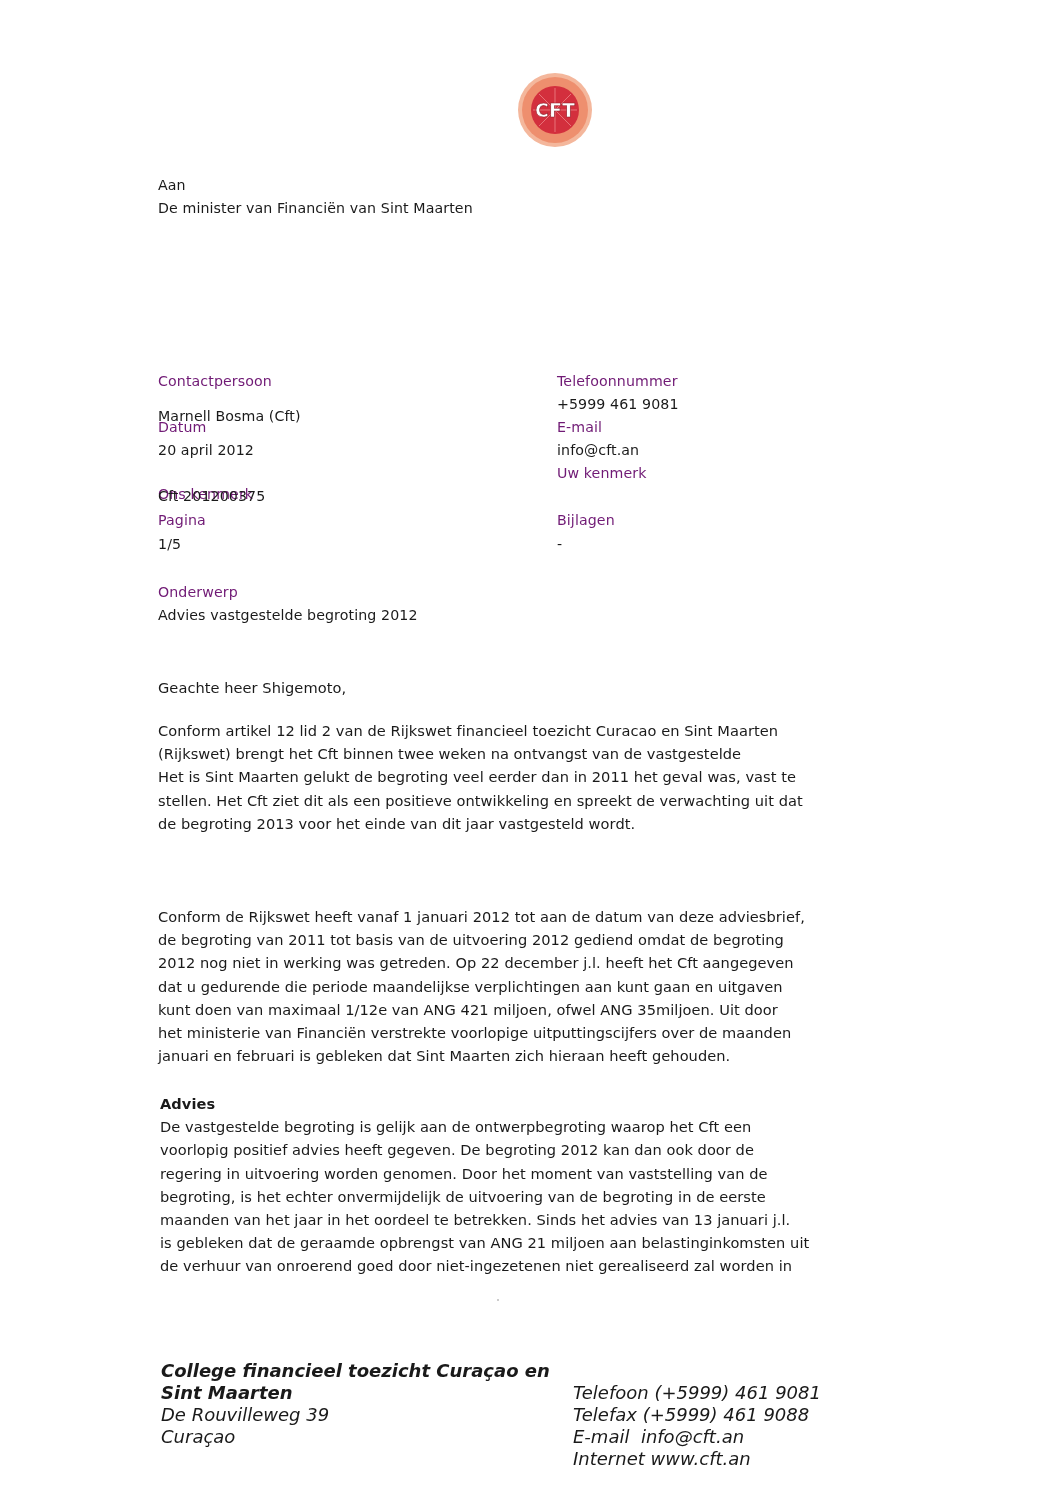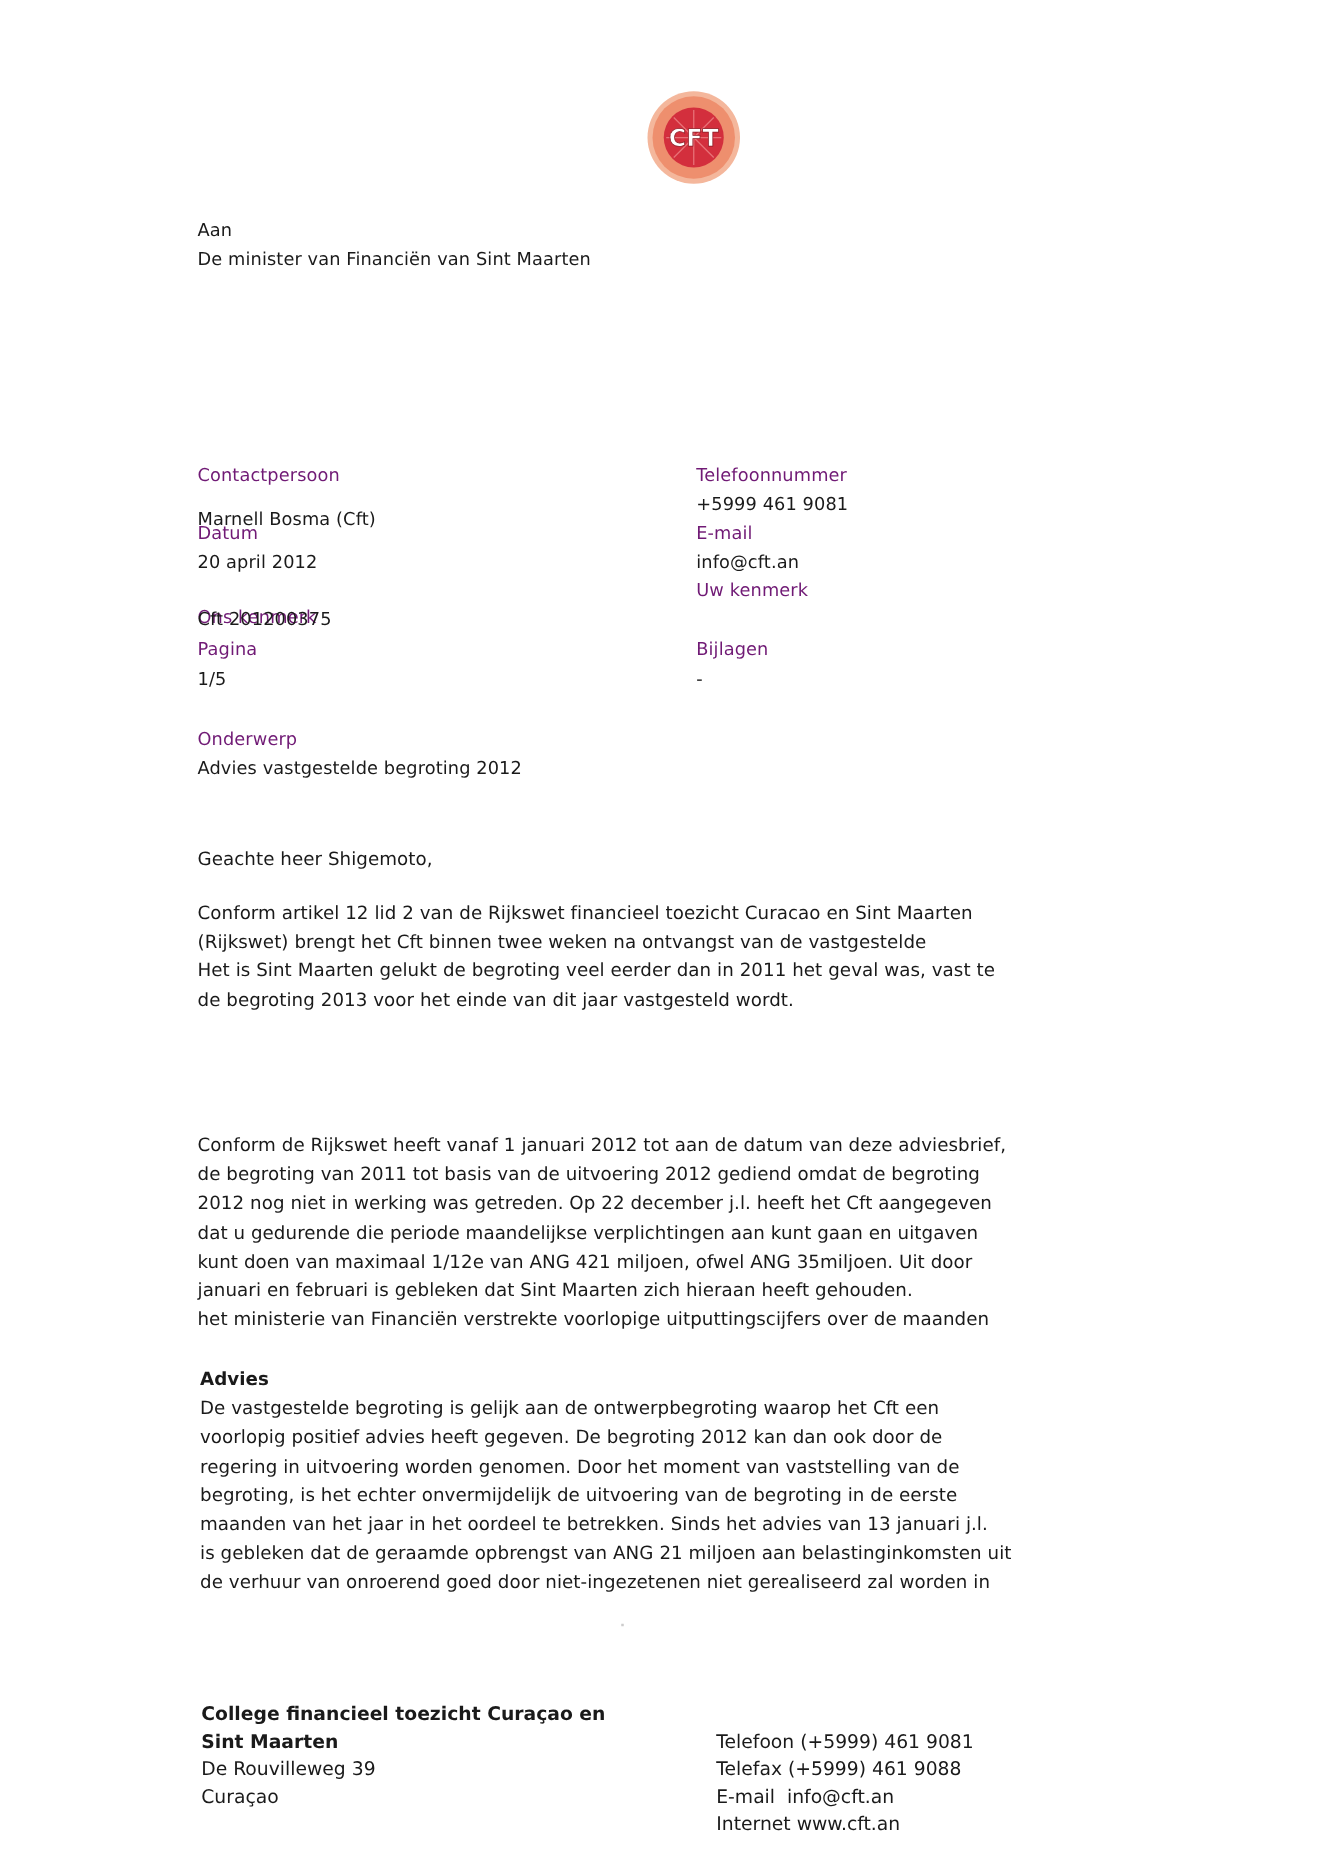--- a/index.html
+++ b/index.html
@@ -6,21 +6,21 @@
   body {
     width: 1058px; height: 1495px; position: relative; overflow: hidden;
     font-family: "DejaVu Sans", sans-serif; color: #1a1a1a;
   }
   .abs { position: absolute; }
   .logo { left: 517px; top: 72px; width: 76px; height: 76px; }
   .line { font-size: 14.2px; line-height: 23px; white-space: nowrap; letter-spacing: 0.1px; }
   .meta-label { color: #701a75; }
   .body-text { font-size: 14.6px; line-height: 23.2px; white-space: nowrap; letter-spacing: 0.05px; }
   .heading { font-weight: bold; font-size: 14.6px; }
-  .footer-line { font-size: 15px; line-height: 22px; white-space: nowrap; }
+  .footer-line { font-size: 18px; line-height: 22px; white-space: nowrap; font-style: italic; }
   .footer-bold { font-weight: bold; }
   .speck { width: 2px; height: 2px; background: #ccc; left: 497px; top: 1299px; }
 </style>
 </head>
 <body>
 
 <div class="abs logo">
   <svg width="76" height="76" viewBox="0 0 76 76">
     <circle cx="38" cy="38" r="37" fill="#f4b79c"></circle>
     <circle cx="38" cy="38" r="33" fill="#ee8f6e"></circle>
@@ -58,31 +58,32 @@
 
 <div class="abs line meta-label" style="left:158px; top:581px;">Onderwerp</div>
 <div class="abs line" style="left:158px; top:604px;">Advies vastgestelde begroting 2012</div>
 
 <div class="abs body-text" style="left:158px; top:676px;">Geachte heer Shigemoto,</div>
 
 <div class="abs" style="left:158px; top:719px;">
   <div class="body-text">Conform artikel 12 lid 2 van de Rijkswet financieel toezicht Curacao en Sint Maarten</div>
   <div class="body-text">(Rijkswet) brengt het Cft binnen twee weken na ontvangst van de vastgestelde</div>
   <div class="body-text">Het is Sint Maarten gelukt de begroting veel eerder dan in 2011 het geval was, vast te</div>
+  <div class="body-text">stellen. Het Cft ziet dit als een positieve ontwikkeling en spreekt de verwachting uit dat</div>
   <div class="body-text">de begroting 2013 voor het einde van dit jaar vastgesteld wordt.</div>
 </div>
 
 <div class="abs" style="left:158px; top:905px;">
   <div class="body-text">Conform de Rijkswet heeft vanaf 1 januari 2012 tot aan de datum van deze adviesbrief,</div>
   <div class="body-text">de begroting van 2011 tot basis van de uitvoering 2012 gediend omdat de begroting</div>
   <div class="body-text">2012 nog niet in werking was getreden. Op 22 december j.l. heeft het Cft aangegeven</div>
   <div class="body-text">dat u gedurende die periode maandelijkse verplichtingen aan kunt gaan en uitgaven</div>
   <div class="body-text">kunt doen van maximaal 1/12e van ANG 421 miljoen, ofwel ANG 35miljoen. Uit door</div>
+  <div class="body-text">het ministerie van Financiën verstrekte voorlopige uitputtingscijfers over de maanden</div>
   <div class="body-text">januari en februari is gebleken dat Sint Maarten zich hieraan heeft gehouden.</div>
-  <div class="body-text">het ministerie van Financiën verstrekte voorlopige uitputtingscijfers over de maanden</div>
 </div>
 
 <div class="abs" style="left:160px; top:1092px;">
   <div class="body-text heading">Advies</div>
   <div class="body-text">De vastgestelde begroting is gelijk aan de ontwerpbegroting waarop het Cft een</div>
   <div class="body-text">voorlopig positief advies heeft gegeven. De begroting 2012 kan dan ook door de</div>
   <div class="body-text">regering in uitvoering worden genomen. Door het moment van vaststelling van de</div>
   <div class="body-text">begroting, is het echter onvermijdelijk de uitvoering van de begroting in de eerste</div>
   <div class="body-text">maanden van het jaar in het oordeel te betrekken. Sinds het advies van 13 januari j.l.</div>
   <div class="body-text">is gebleken dat de geraamde opbrengst van ANG 21 miljoen aan belastinginkomsten uit</div>

